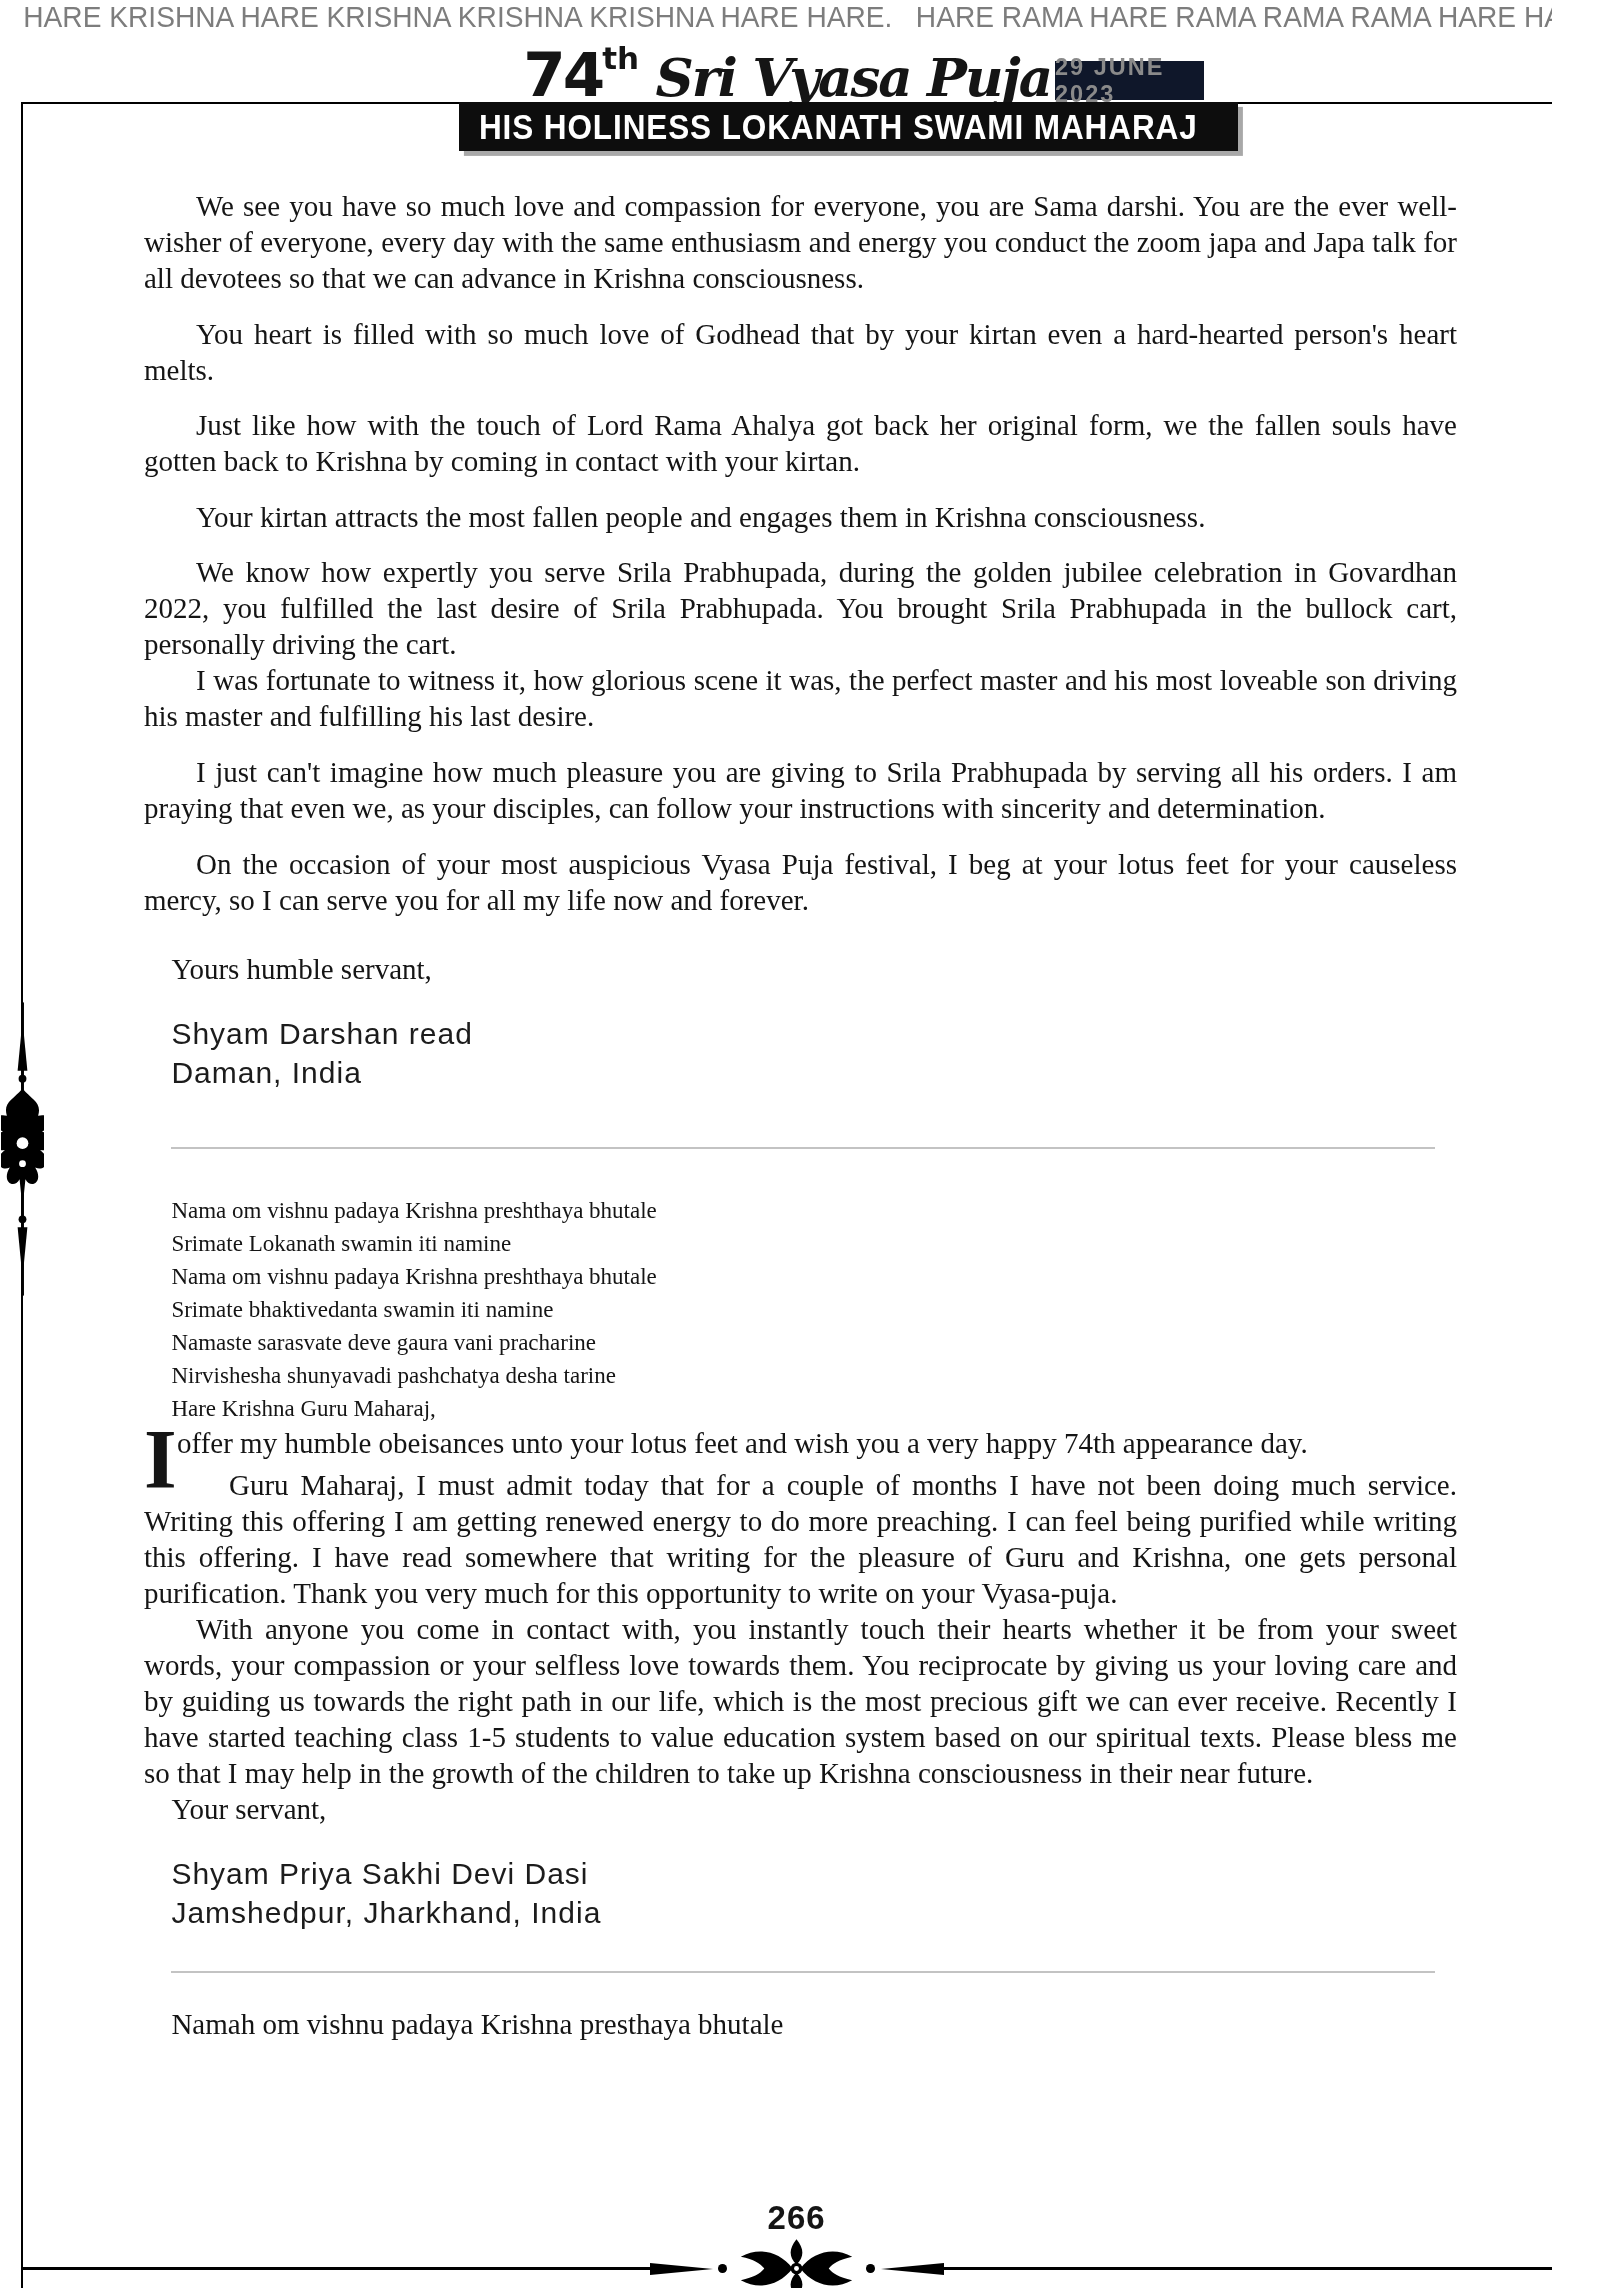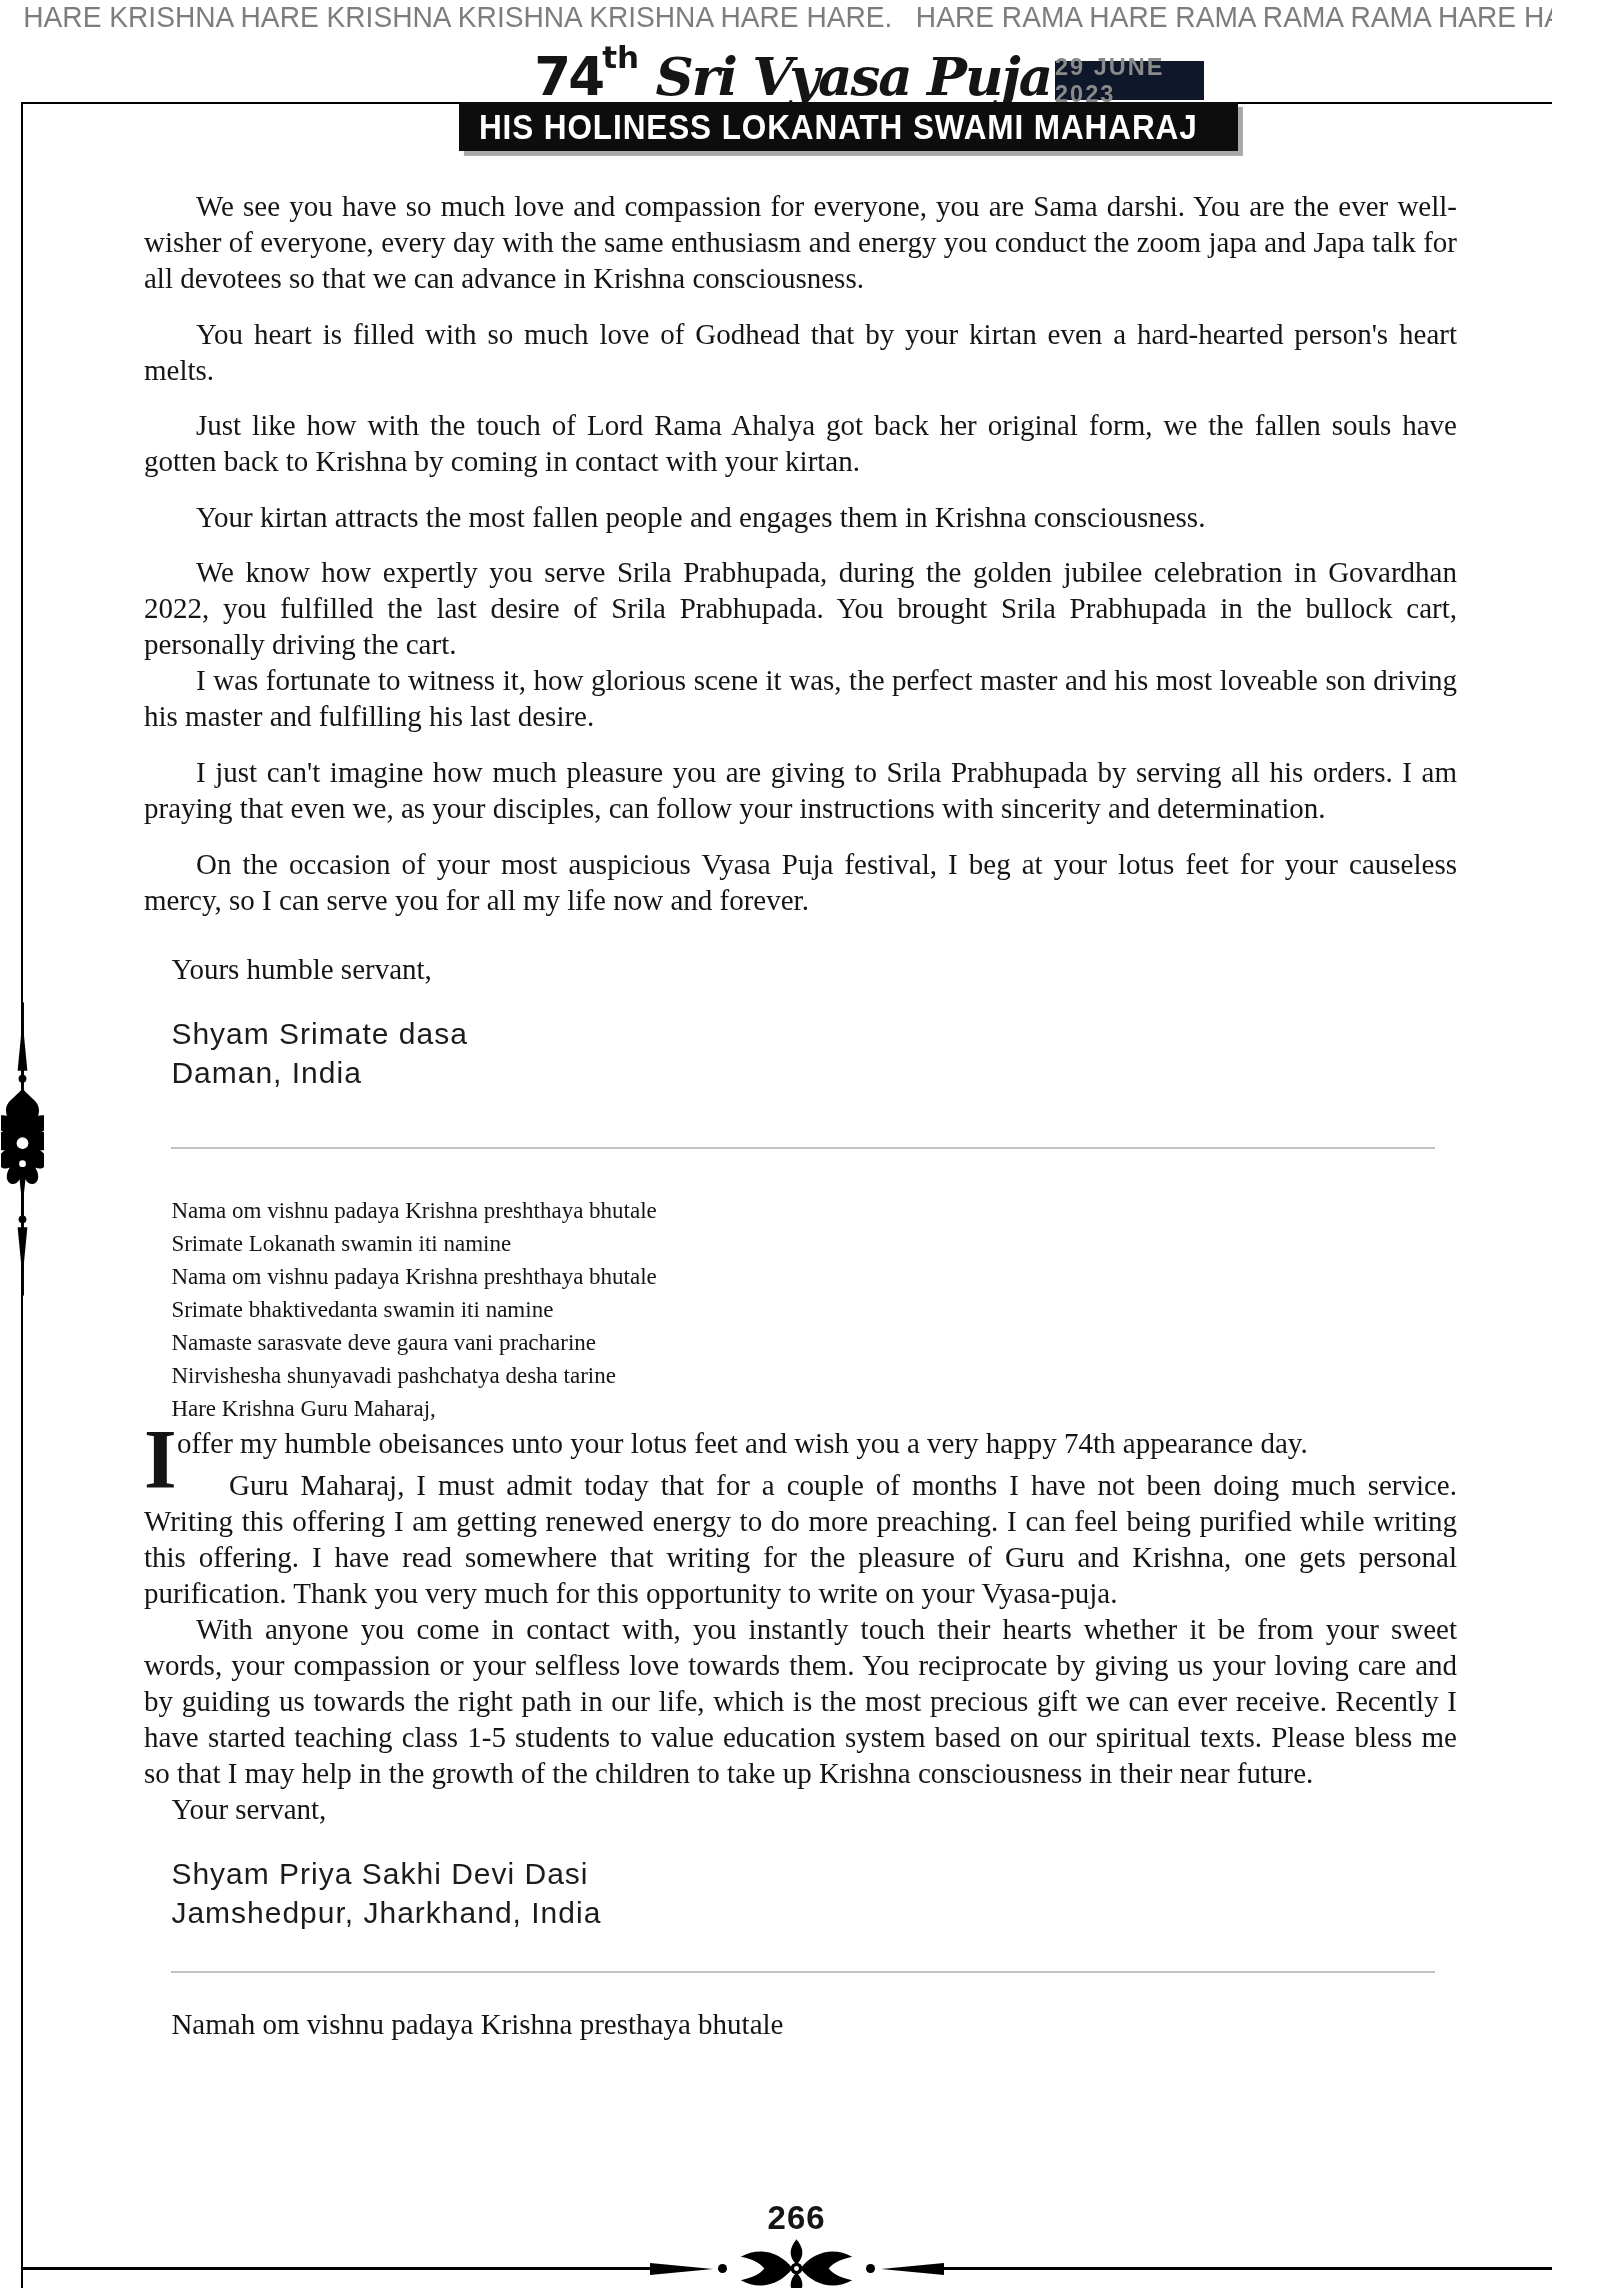--- a/index.html
+++ b/index.html
@@ -6,21 +6,21 @@
   .page{position:relative;width:1552px;height:2289px;background:#ffffff;overflow:hidden;
         font-family:"Liberation Serif",serif;color:#151515;}
 
   
   .mantra{position:absolute;top:1px;left:0;width:100%;text-align:center;
           font-family:"Liberation Sans",sans-serif;font-size:29px;font-weight:400;
           color:#7d7d7d;white-space:pre;transform:scaleX(0.97);transform-origin:center;}
 
   
   .title-wrap{position:absolute;top:39px;left:0;width:1051px;text-align:right;white-space:nowrap;}
-  .t-num{font-family:"DejaVu Sans",sans-serif;font-weight:900;font-size:53px;letter-spacing:-2.9px;}
+  .t-num{font-family:"DejaVu Sans",sans-serif;font-weight:900;font-size:61px;letter-spacing:-2.9px;}
   .t-sup{font-family:"DejaVu Sans",sans-serif;font-weight:900;font-size:31px;vertical-align:27.4px;letter-spacing:0;}
   .t-name{font-family:"DejaVu Serif",serif;font-weight:bold;font-style:italic;font-size:53px;letter-spacing:-2px;}
   .badge{position:absolute;left:1055px;top:61px;width:149px;height:39px;background:#0f172a;
          color:#8a8a8a;font-family:"Liberation Sans",sans-serif;font-weight:bold;font-size:23.5px;
          letter-spacing:2px;display:flex;align-items:center;justify-content:center;}
 
   
   .frame{position:absolute;left:20.6px;top:102px;width:1552px;height:2187px;box-sizing:border-box;
          border-left:2.9px solid #000;border-right:2.9px solid #000;border-top:2.9px solid #000;}
 
@@ -118,21 +118,21 @@
     <p class="body gap">Just like how with the touch of Lord Rama Ahalya got back her original form, we the fallen souls have gotten back to Krishna by coming in contact with your kirtan.</p>
     <p class="body gap">Your kirtan attracts the most fallen people and engages them in Krishna consciousness.</p>
     <p class="body gap">We know how expertly you serve Srila Prabhupada, during the golden jubilee celebration in Govardhan 2022, you fulfilled the last desire of Srila Prabhupada. You brought Srila Prabhupada in the bullock cart, personally driving the cart.</p>
     <p class="body">I was fortunate to witness it, how glorious scene it was, the perfect master and his most loveable son driving his master and fulfilling his last desire.</p>
     <p class="body gap">I just can't imagine how much pleasure you are giving to Srila Prabhupada by serving all his orders. I am praying that even we, as your disciples, can follow your instructions with sincerity and determination.</p>
     <p class="body gap">On the occasion of your most auspicious Vyasa Puja festival, I beg at your lotus feet for your causeless mercy, so I can serve you for all my life now and forever.</p>
 
     <p class="closing">Yours humble servant,</p>
 
     <div class="sig">
-      <div>Shyam Srimate dasa</div>
+      <div>Shyam Darshan read</div>
       <div>Daman, India</div>
     </div>
 
     <hr class="divider">
 
     <div class="verses">
       <div class="verse">Nama om vishnu padaya Krishna preshthaya bhutale</div>
       <div class="verse">Srimate Lokanath swamin iti namine</div>
       <div class="verse">Nama om vishnu padaya Krishna preshthaya bhutale</div>
       <div class="verse">Srimate bhaktivedanta swamin iti namine</div>

